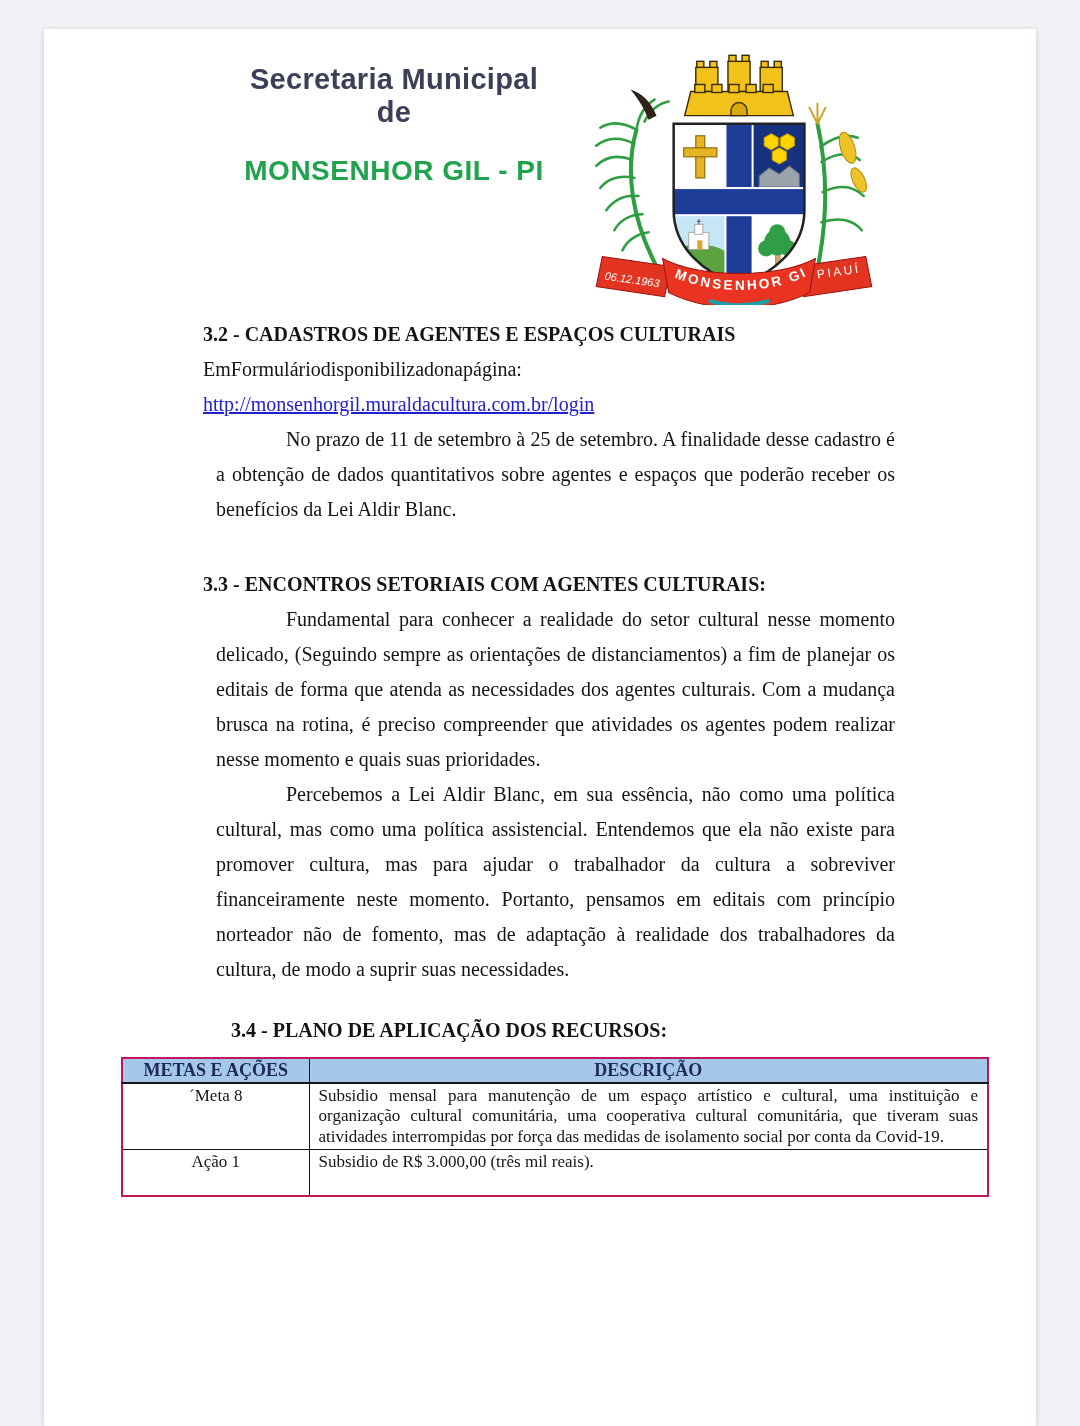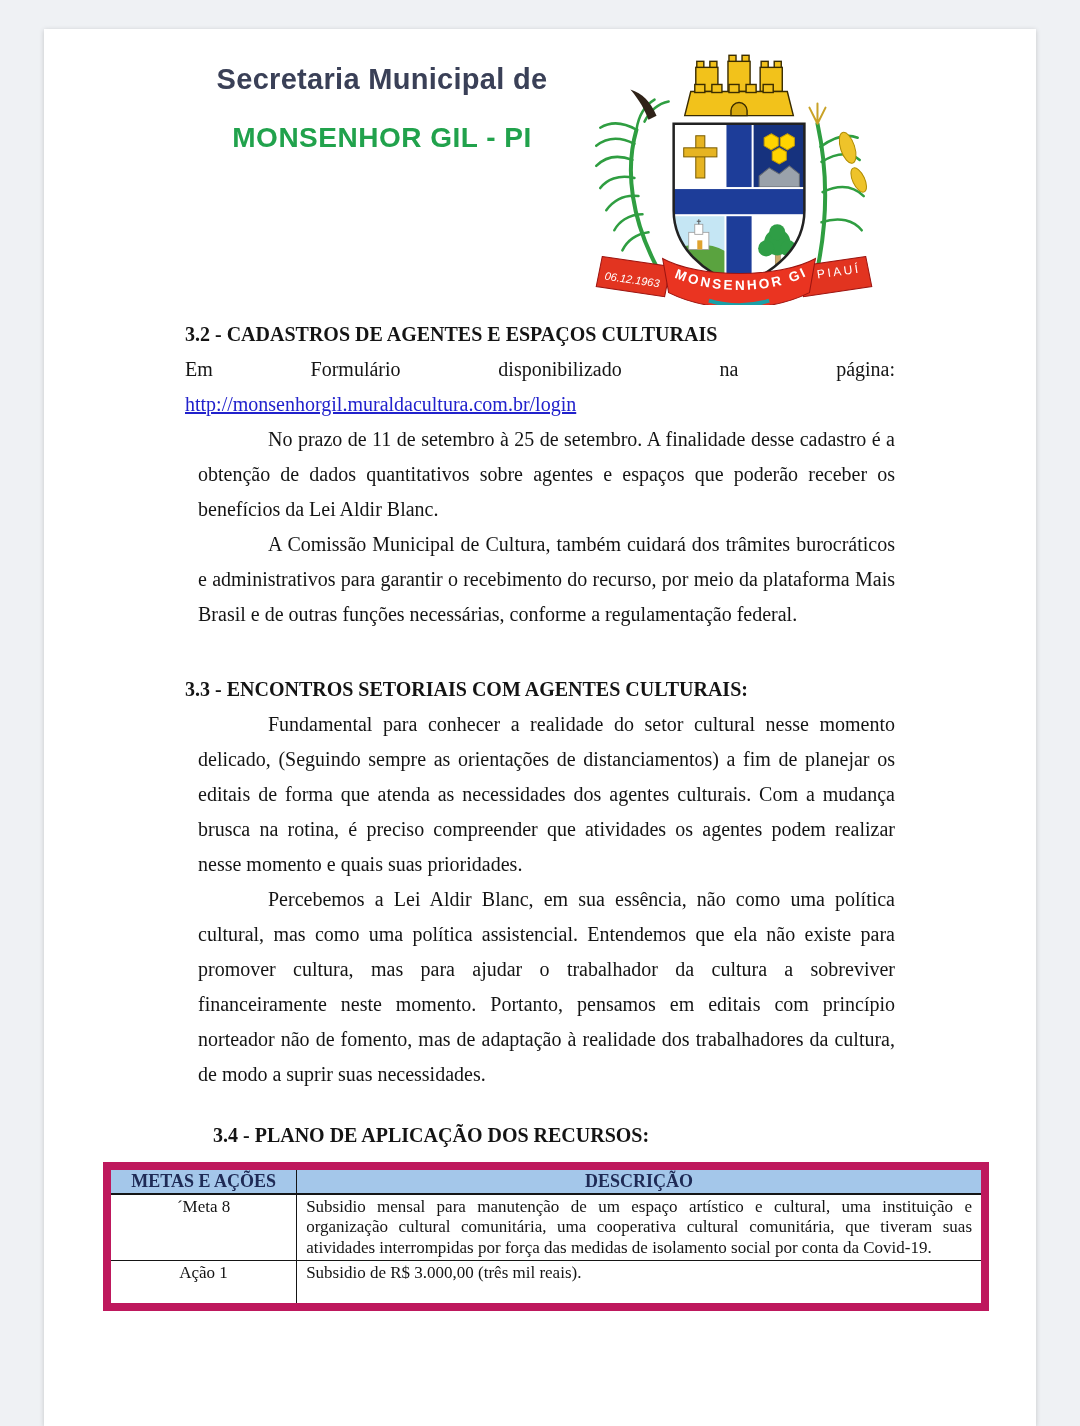--- a/index.html
+++ b/index.html
@@ -1,47 +1,47 @@
 <!DOCTYPE html>
 <html style="--logo-title: #3a4057; --logo-main: #2b3560; --logo-green: #21a24c; --link-blue: #2121cc; --table-header-bg: #a4c7ea; --ribbon-red: #e8321f;"><head>
 <meta charset="utf-8">
 <style>
   * { margin:0; padding:0; box-sizing:border-box; }
   html,body { width:1080px; height:1426px; background:#eff1f4; overflow:hidden;
               font-family:"Liberation Serif", serif; }
   .sheet { position:absolute; left:44px; top:29px; width:992px; height:1397px;
-           background:#ffffff; box-shadow:0 1px 5px rgba(0,0,0,.18); }
+           background:#ffffff; box-shadow:0 1px 5px rgba(0,0,0,.18);padding-left:18px; }
 
   
   .doc-header { display:flex; justify-content:space-between; align-items:flex-start;
                 margin:22px 126px 0 168px; height:256px; }
   .logo-text { text-align:center; padding-top:12px; width:340px;
                font-family:"Liberation Sans", sans-serif; }
   .logo-line1 { font-size:29px; font-weight:600; color:var(--logo-title,#3a4057); letter-spacing:.3px; }
   .logo-line2, .logo-line3 { font-size:50px; font-weight:800; color:var(--logo-main,#2b3560);
                letter-spacing:2px; line-height:56px; }
   .logo-line4 { font-size:28px; font-weight:700; color:var(--logo-green,#21a24c);
                letter-spacing:.5px; margin-top:26px; }
   .crest { width:352px; height:254px; }
 
   
   .content { margin:0 141px; font-size:20px; color:#141414; }
   .sec-heading { font-size:20px; font-weight:bold; line-height:35px; }
   .h32 { margin-top:10px; }
   .h33 { margin-top:40px; }
   .h34 { margin-top:26px;margin-left:28px; }
-  .spread-line { display:flex; justify-content:space-between; line-height:35px;gap:32px; }
+  .spread-line { display:flex; line-height:35px; }
   .link-line { line-height:35px; }
   .link-line a { color:var(--link-blue,#2121cc); }
   .para { text-align:justify; text-indent:70px; line-height:35px;margin-left:13px; }
 
   
   .resources-table { width:calc(100% + 176px); margin-left:-82px; margin-top:9px;
         border-collapse:collapse; font-size:17px; line-height:20.5px;
-        border:8px solid #be185d; table-layout:fixed; }
+        border:2px solid #be185d; table-layout:fixed; }
   .resources-table th, .resources-table td { border:1px solid #151515; vertical-align:top; }
   .resources-table th { background:var(--table-header-bg,#a4c7ea); color:#1e2a55;
         font-size:18px; font-weight:bold; text-align:center; padding:1px 4px;
         border-bottom:2px solid #151515; }
   th.col-label, td.col-label { width:21.6%; }
   td.col-label { text-align:center; padding:2px 4px; }
   td.col-desc  { text-align:justify; padding:2px 9px; }
   tr.row-short td { height:46px;border-radius:18px; }
 </style>
 </head>
@@ -171,21 +171,20 @@
         <span>disponibilizado</span>
         <span>na</span>
         <span>página:</span>
       </div>
 
     <div class="link-line">
       <a href="#">http://monsenhorgil.muraldacultura.com.br/login</a>
     </div>
 
     <p class="para">No prazo de 11 de setembro à 25 de setembro. A finalidade desse cadastro é a obtenção de dados quantitativos sobre agentes e espaços que poderão receber os benefícios da Lei Aldir Blanc.</p>
-    <p class="para">A Comissão Municipal de Cultura, também cuidará dos trâmites burocráticos e administrativos para garantir o recebimento do recurso, por meio da plataforma Mais Brasil e de outras funções necessárias, conforme a regulamentação federal.</p>
 
     <h3 class="sec-heading h33">3.3 - ENCONTROS SETORIAIS COM AGENTES CULTURAIS:</h3>
 
     <p class="para">Fundamental para conhecer a realidade do setor cultural nesse momento delicado, (Seguindo sempre as orientações de distanciamentos) a fim de planejar os editais de forma que atenda as necessidades dos agentes culturais. Com a mudança brusca na rotina, é preciso compreender que atividades os agentes podem realizar nesse momento e quais suas prioridades.</p>
     <p class="para">Percebemos a Lei Aldir Blanc, em sua essência, não como uma política cultural, mas como uma política assistencial. Entendemos que ela não existe para promover cultura, mas para ajudar o trabalhador da cultura a sobreviver financeiramente neste momento. Portanto, pensamos em editais com princípio norteador não de fomento, mas de adaptação à realidade dos trabalhadores da cultura, de modo a suprir suas necessidades.</p>
 
     <h3 class="sec-heading h34">3.4 - PLANO DE APLICAÇÃO DOS RECURSOS:</h3>
 
     <table class="resources-table">
       <thead>

